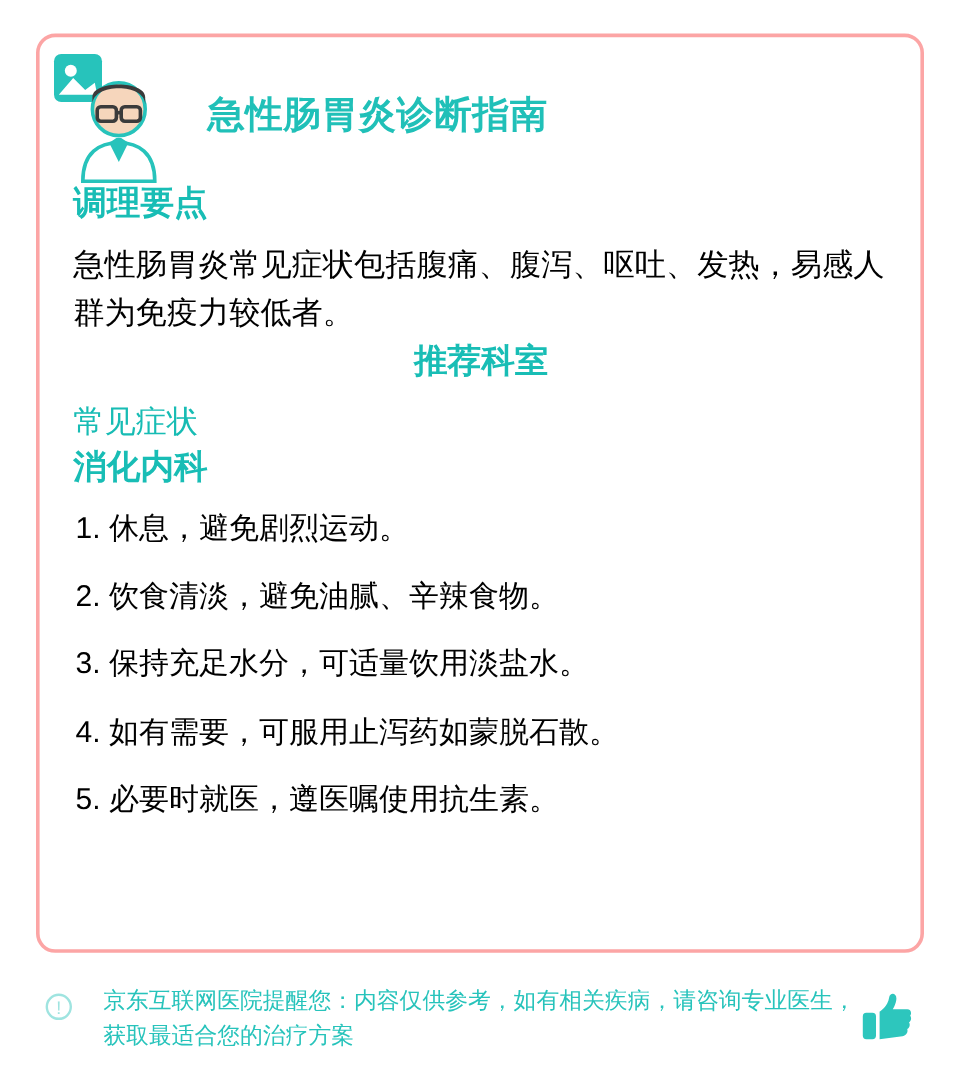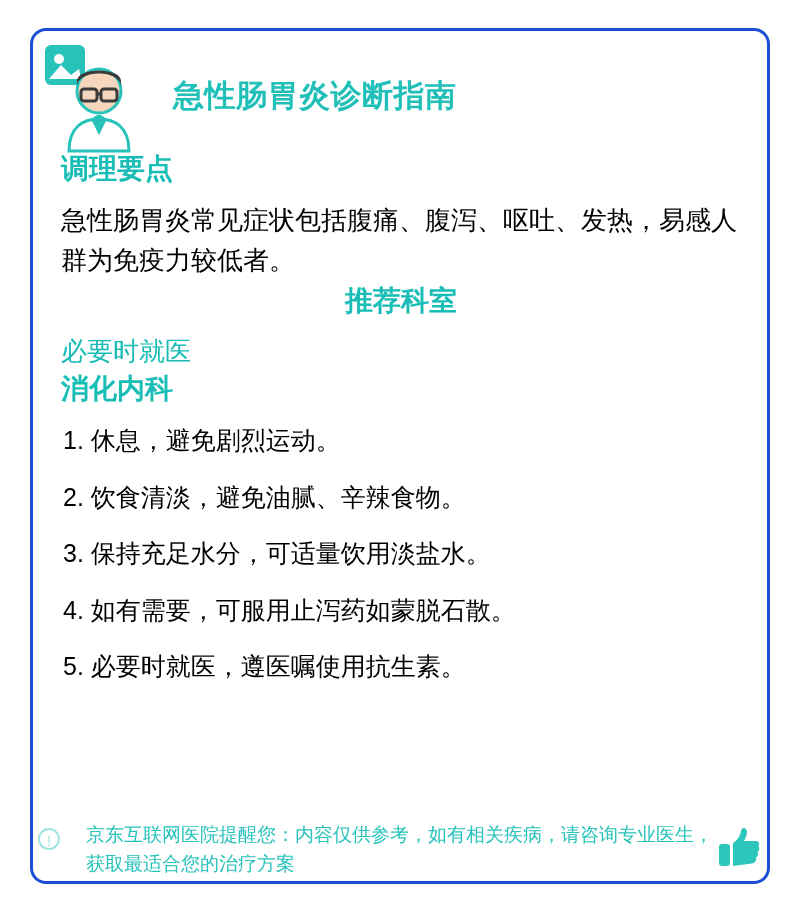--- a/index.html
+++ b/index.html
@@ -18,22 +18,22 @@
     position: relative;
     width: 800px;
     height: 901px;
     box-sizing: border-box;
   }
   .card {
     position: absolute;
     left: 30px;
     top: 28px;
     width: 740px;
-    height: 856px;
-    border: 3px solid #1d4ed8;
+    height: 766px;
+    border: 3px solid #fca5a5;
     border-radius: 16px;
     box-sizing: border-box;
     background: #ffffff;
   }
   .doctor-icon {
     position: absolute;
     left: 6px;
     top: 8px;
     width: 120px;
     height: 120px;
@@ -151,21 +151,21 @@
     </div>
 
     <div class="title">急性肠胃炎诊断指南</div>
 
     <div class="content">
 
       <h2 class="section sec-symptoms">调理要点</h2>
       <p class="body-text">急性肠胃炎常见症状包括腹痛、腹泻、呕吐、发热，易感人群为免疫力较低者。</p>
 
       <h2 class="section sec-dept">推荐科室</h2>
-      <p class="dept-text">必要时就医</p>
+      <p class="dept-text">常见症状</p>
 
       <h2 class="section sec-tips">消化内科</h2>
       <ul class="tips">
         <li>1. 休息，避免剧烈运动。</li>
         <li>2. 饮食清淡，避免油腻、辛辣食物。</li>
         <li>3. 保持充足水分，可适量饮用淡盐水。</li>
         <li>4. 如有需要，可服用止泻药如蒙脱石散。</li>
         <li>5. 必要时就医，遵医嘱使用抗生素。</li>
       </ul>
 

